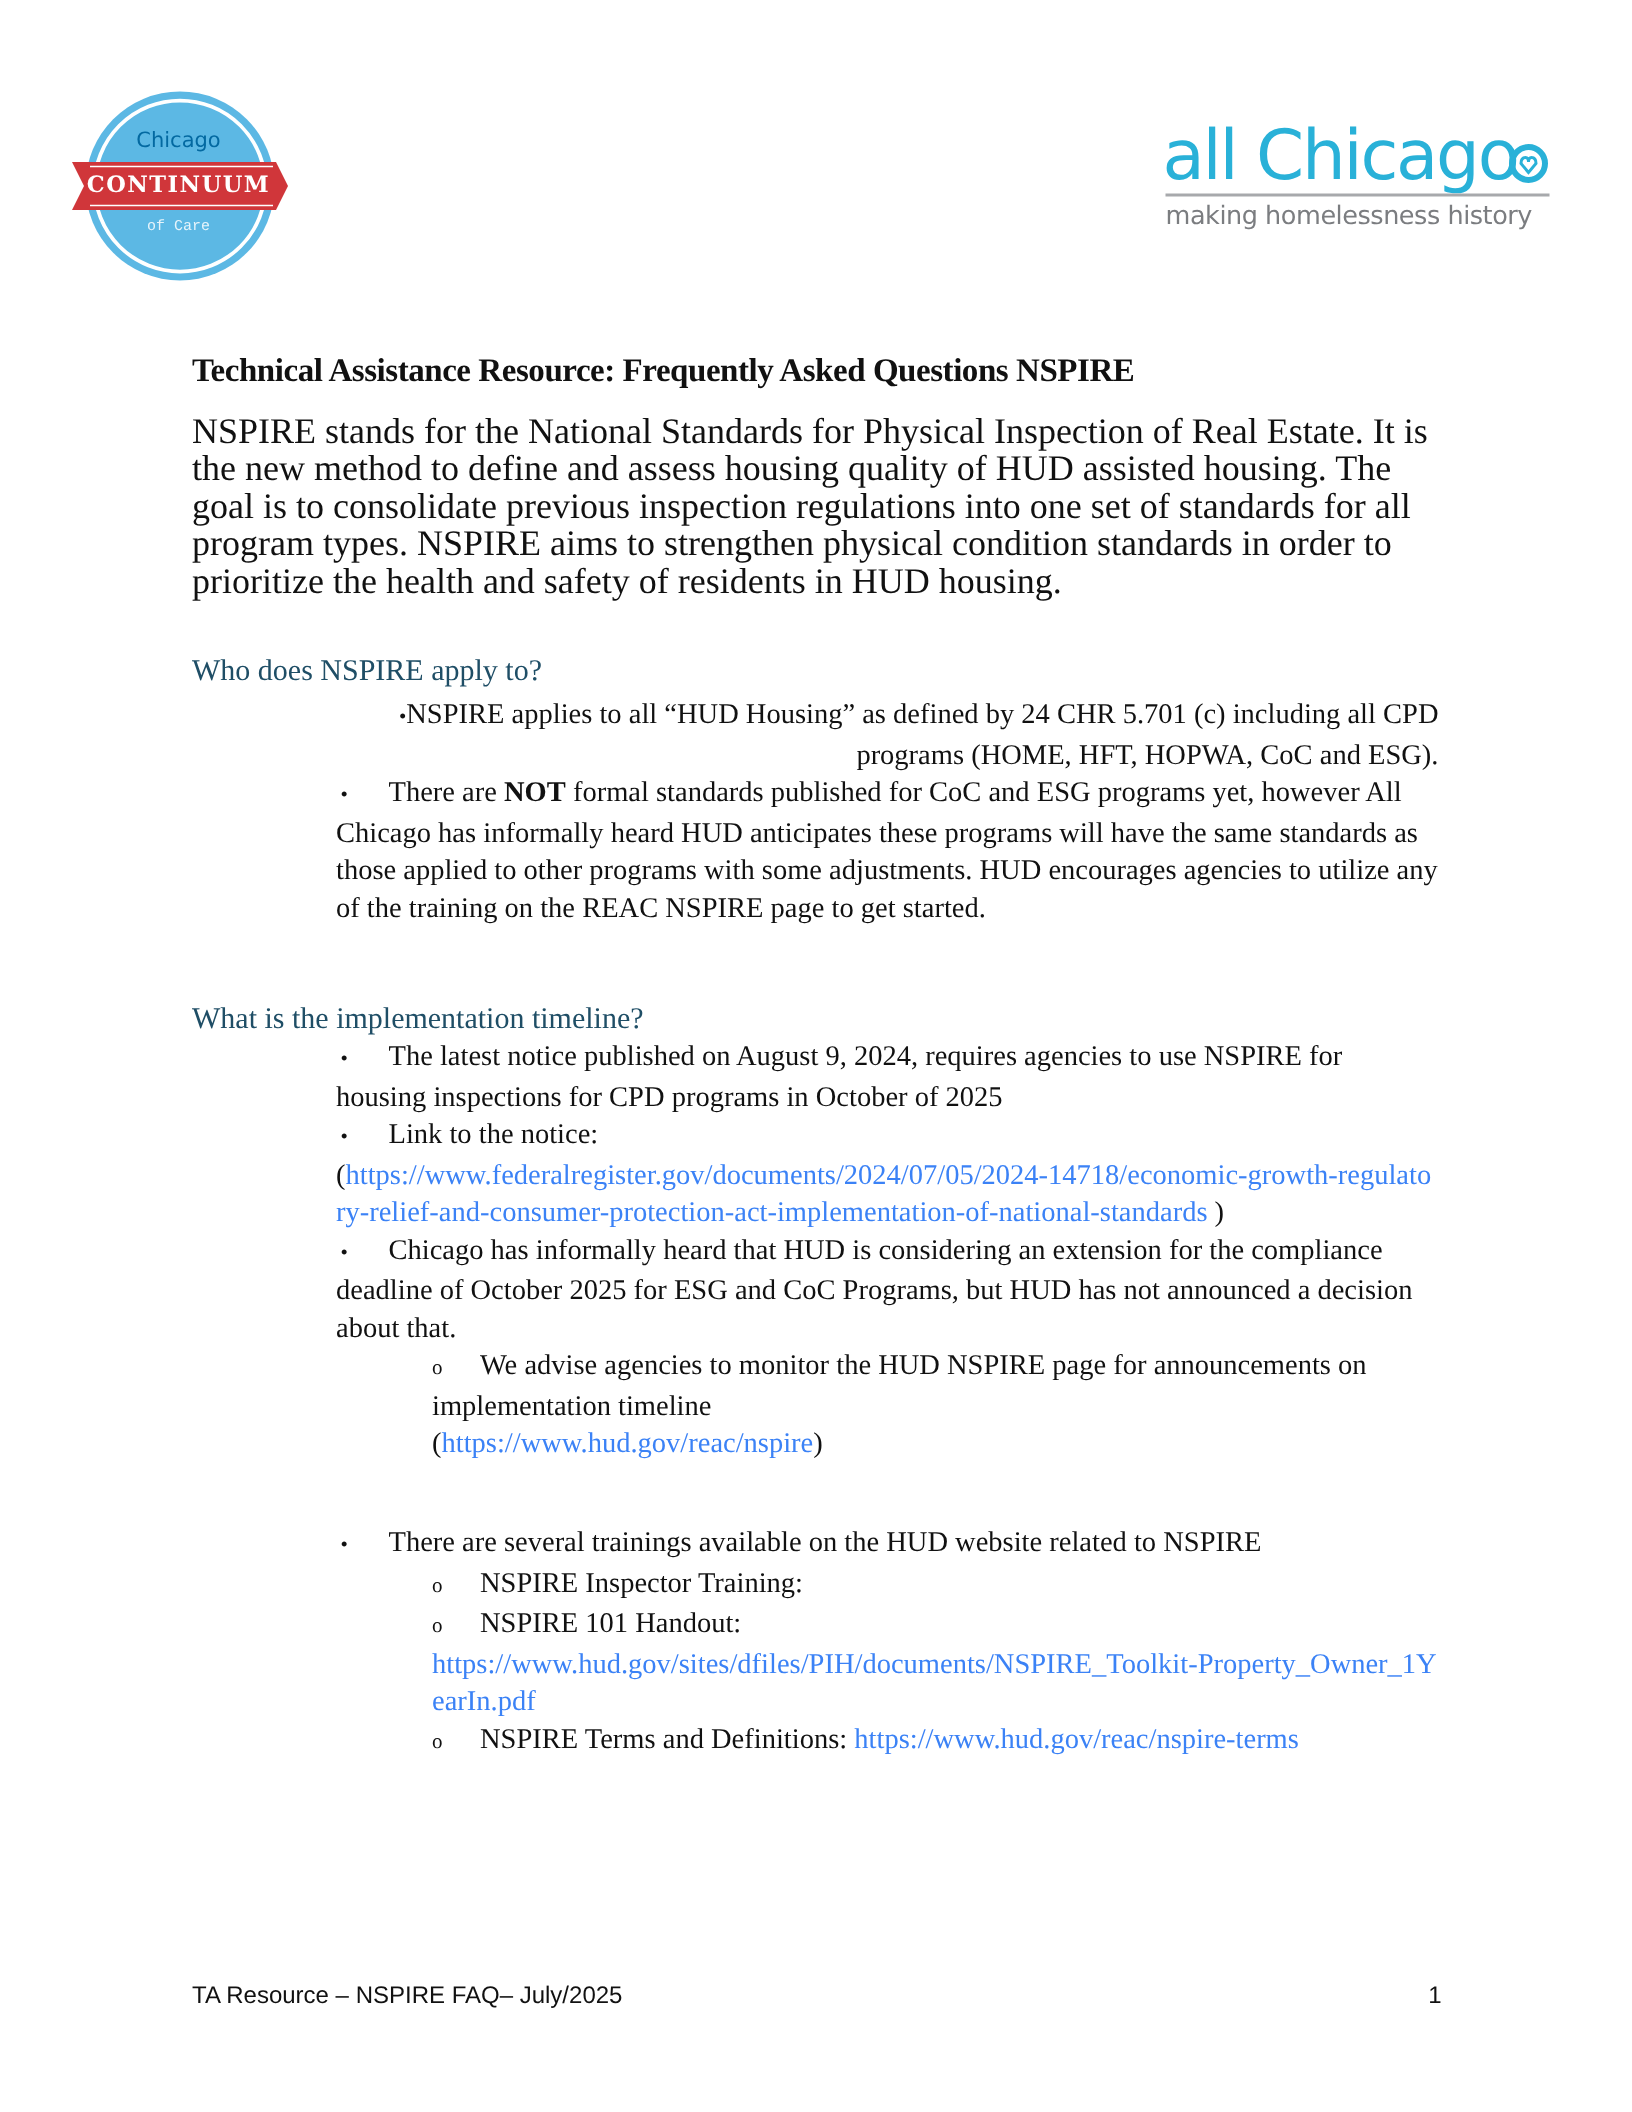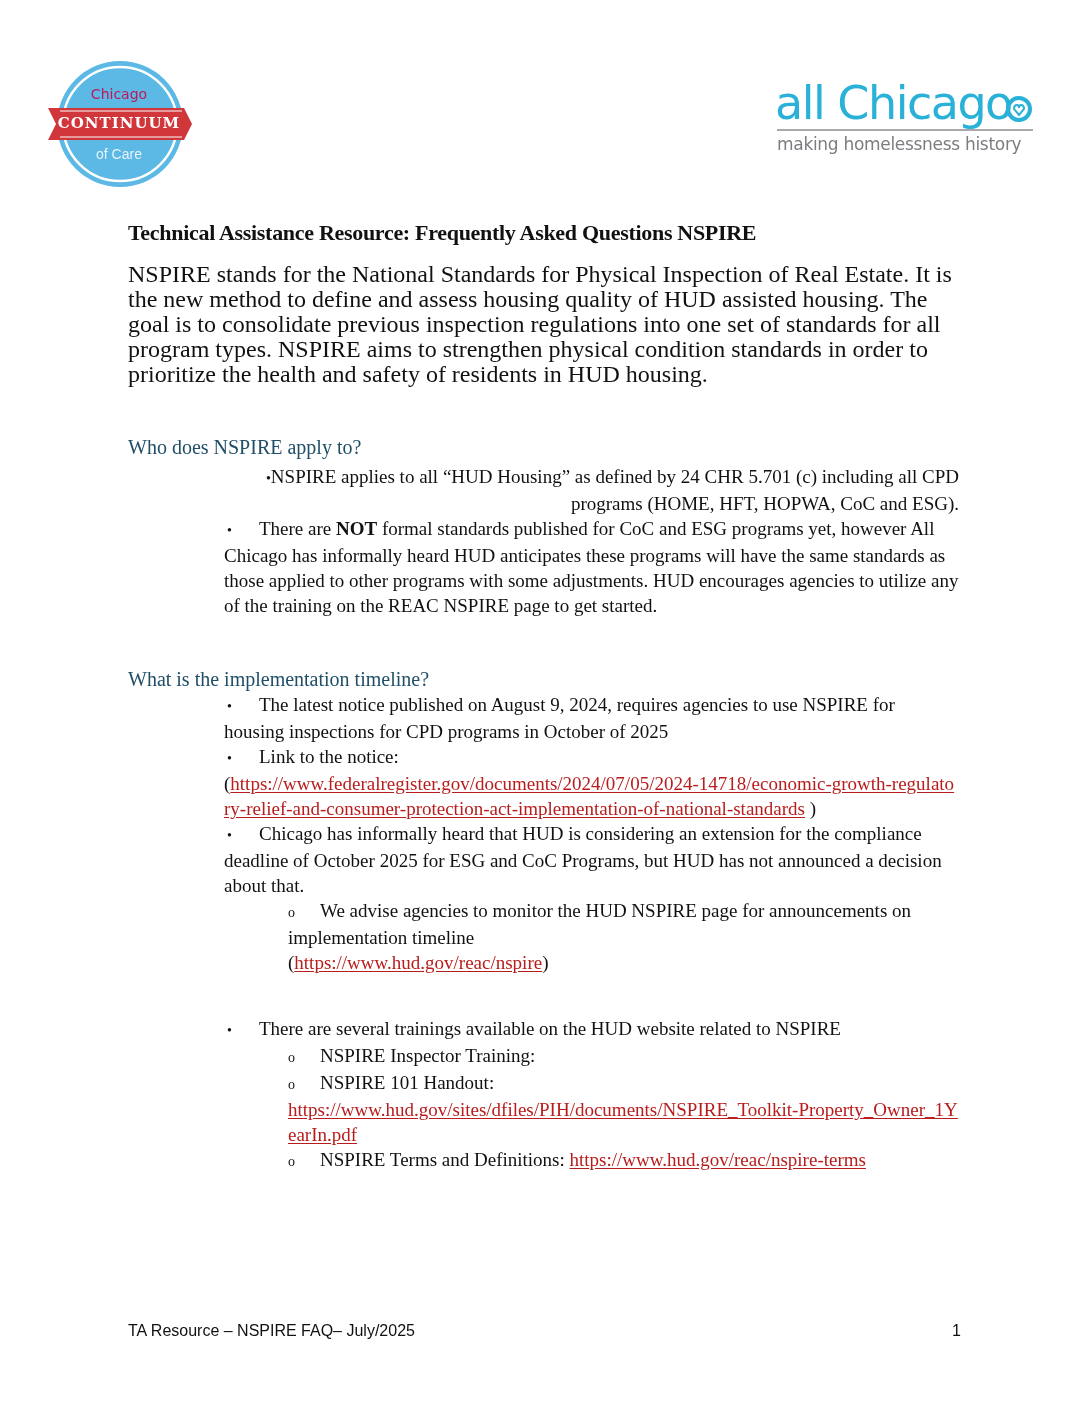--- a/index.html
+++ b/index.html
@@ -18,62 +18,62 @@
       font-family: "DejaVu Sans", "Liberation Sans", sans-serif;
       font-size: 46px; color: #29b1d8; font-weight: 400; letter-spacing: -1.5px;
       line-height: 46px; position: absolute; left: 0; top: 0; white-space: nowrap;
     }
     .allchi-rule { position: absolute; left: 2px; top: 49px; width: 256px; height: 2px; background: #a7a9ac; }
     .allchi-tag {
       font-family: "DejaVu Sans", "Liberation Sans", sans-serif;
       position: absolute; left: 2px; top: 54px; font-size: 17px; color: #7b7d80; white-space: nowrap;
       letter-spacing: -0.3px;
     }
-    .content { position: absolute; left: 128px; top: 215px; width: 840px; }
+    .content { position: absolute; left: 128px; top: 229px; width: 840px; }
     .title {
       font-family: "Liberation Serif", "DejaVu Serif", serif;
       font-weight: bold; font-size: 22px; margin: 0; line-height: 36px;
       letter-spacing: -0.3px;
     }
     p.intro {
       font-family: "Liberation Serif", serif;
       font-size: 24px; line-height: 25px; margin: 11px 0 0 0; width: 830px;
     }
     h2 {
       font-family: "Liberation Serif", serif;
       color: #1f4e66; font-weight: normal; font-size: 20px; line-height: 30px; margin: 0;
     }
     .sec { position: absolute; left: 128px; width: 840px; }
     .body-text { font-family: "Liberation Serif", serif; font-size: 19px; line-height: 25px; }
     .l1 { margin-left: 96px; width: 735px; }
     .l2 { margin-left: 160px; width: 670px; }
     .bullet { display: inline-block; width: 32px; }
     .bullet-dot { font-size: 14px; padding-left: 3px; }
     .bullet-o { font-size: 14px; }
-    a.link { color: #b91c1c; text-decoration: underline; text-underline-offset: 2px; }
+    a.link { color: #3b82f6; text-underline-offset: 2px; }
     .footer {
       position: absolute; top: 1322px; left: 128px; width: 833px;
       font-family: "Liberation Sans", sans-serif; font-size: 16px; color: #111;
       display: flex; justify-content: space-between; gap: 10px;
     }
   </style>
 </head>
 <body>
 
 <div class="logo-coc">
   <svg width="150" height="132" viewBox="0 0 150 132">
     <circle cx="76" cy="66" r="63" fill="#5cb8e4"></circle>
     <circle cx="76" cy="66" r="57" fill="none" stroke="#ffffff" stroke-width="2.5"></circle>
     <polygon points="4,50 140,50 148,66 140,82 4,82 12,66" fill="#d0363a"></polygon>
     <line x1="16" y1="53" x2="138" y2="53" stroke="#ffffff" stroke-width="1"></line>
     <line x1="16" y1="79" x2="138" y2="79" stroke="#ffffff" stroke-width="1"></line>
   </svg>
-  <span style="position:absolute;left:0;top:28px;width:150px;text-align:center;font-family:'DejaVu Sans',sans-serif;font-size:14px;color:#be185d;">Chicago</span>
+  <span style="position:absolute;left:0;top:28px;width:150px;text-align:center;font-family:'DejaVu Sans',sans-serif;font-size:14px;color:#0369a1;">Chicago</span>
   <span style="position:absolute;left:0;top:56px;width:150px;text-align:center;font-family:'DejaVu Serif',serif;font-weight:bold;font-size:15px;color:#ffffff;letter-spacing:1px;">CONTINUUM</span>
-  <span style="position:absolute;left:0;top:88px;width:150px;text-align:center;font-family:Liberation Sans, sans-serif;font-size:14px;color:#e6f4fb;">of Care</span>
+  <span style="position:absolute;left:0;top:88px;width:150px;text-align:center;font-family:Liberation Mono, monospace;font-size:10px;color:#e6f4fb;">of Care</span>
 </div>
 
 <div class="logo-allchi">
   <span class="allchi-word">all Chicago</span>
   <svg style="position:absolute;left:230px;top:10px;" width="30" height="34" viewBox="0 0 30 34">
     <circle cx="14" cy="19" r="11" fill="none" stroke="#29b1d8" stroke-width="4"></circle>
     <path d="M14 25 L9 19 Q9 15 12 15 Q14 15 14 18 Q14 15 16 15 Q19 15 19 19 Z" fill="none" stroke="#29b1d8" stroke-width="2"></path>
   </svg>
   <div class="allchi-rule"></div>
   <span class="allchi-tag">making homelessness history</span>

